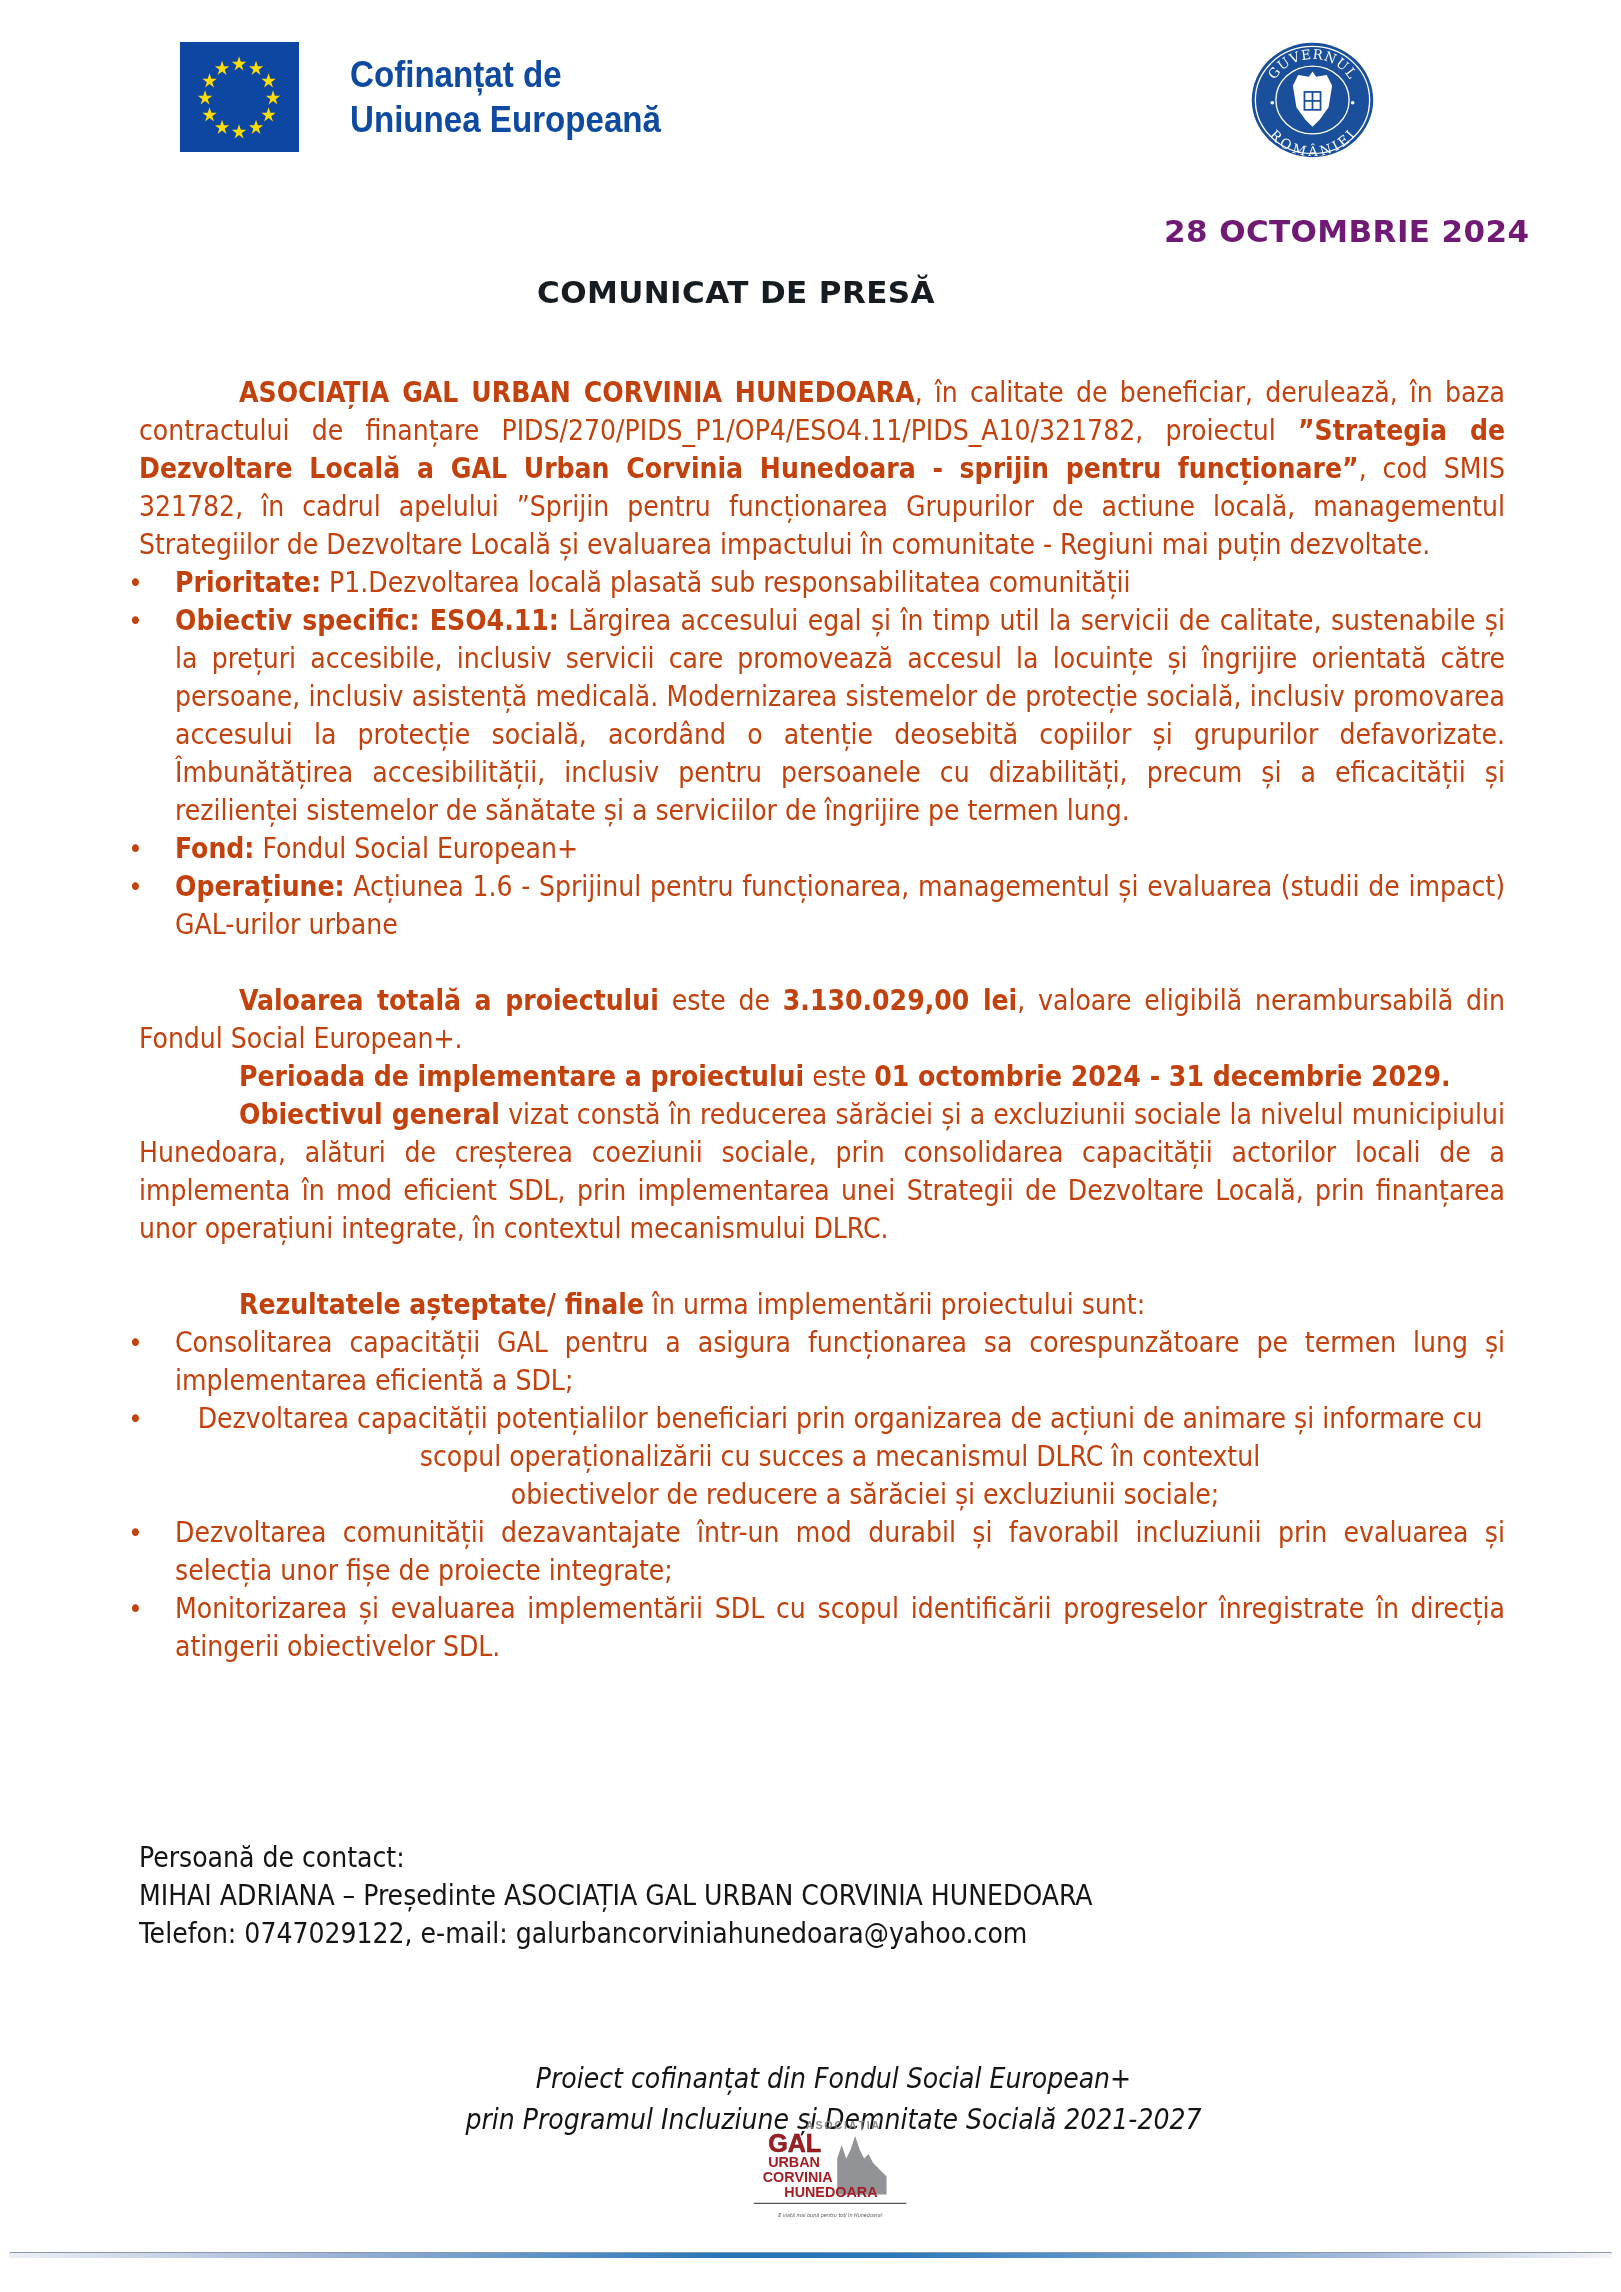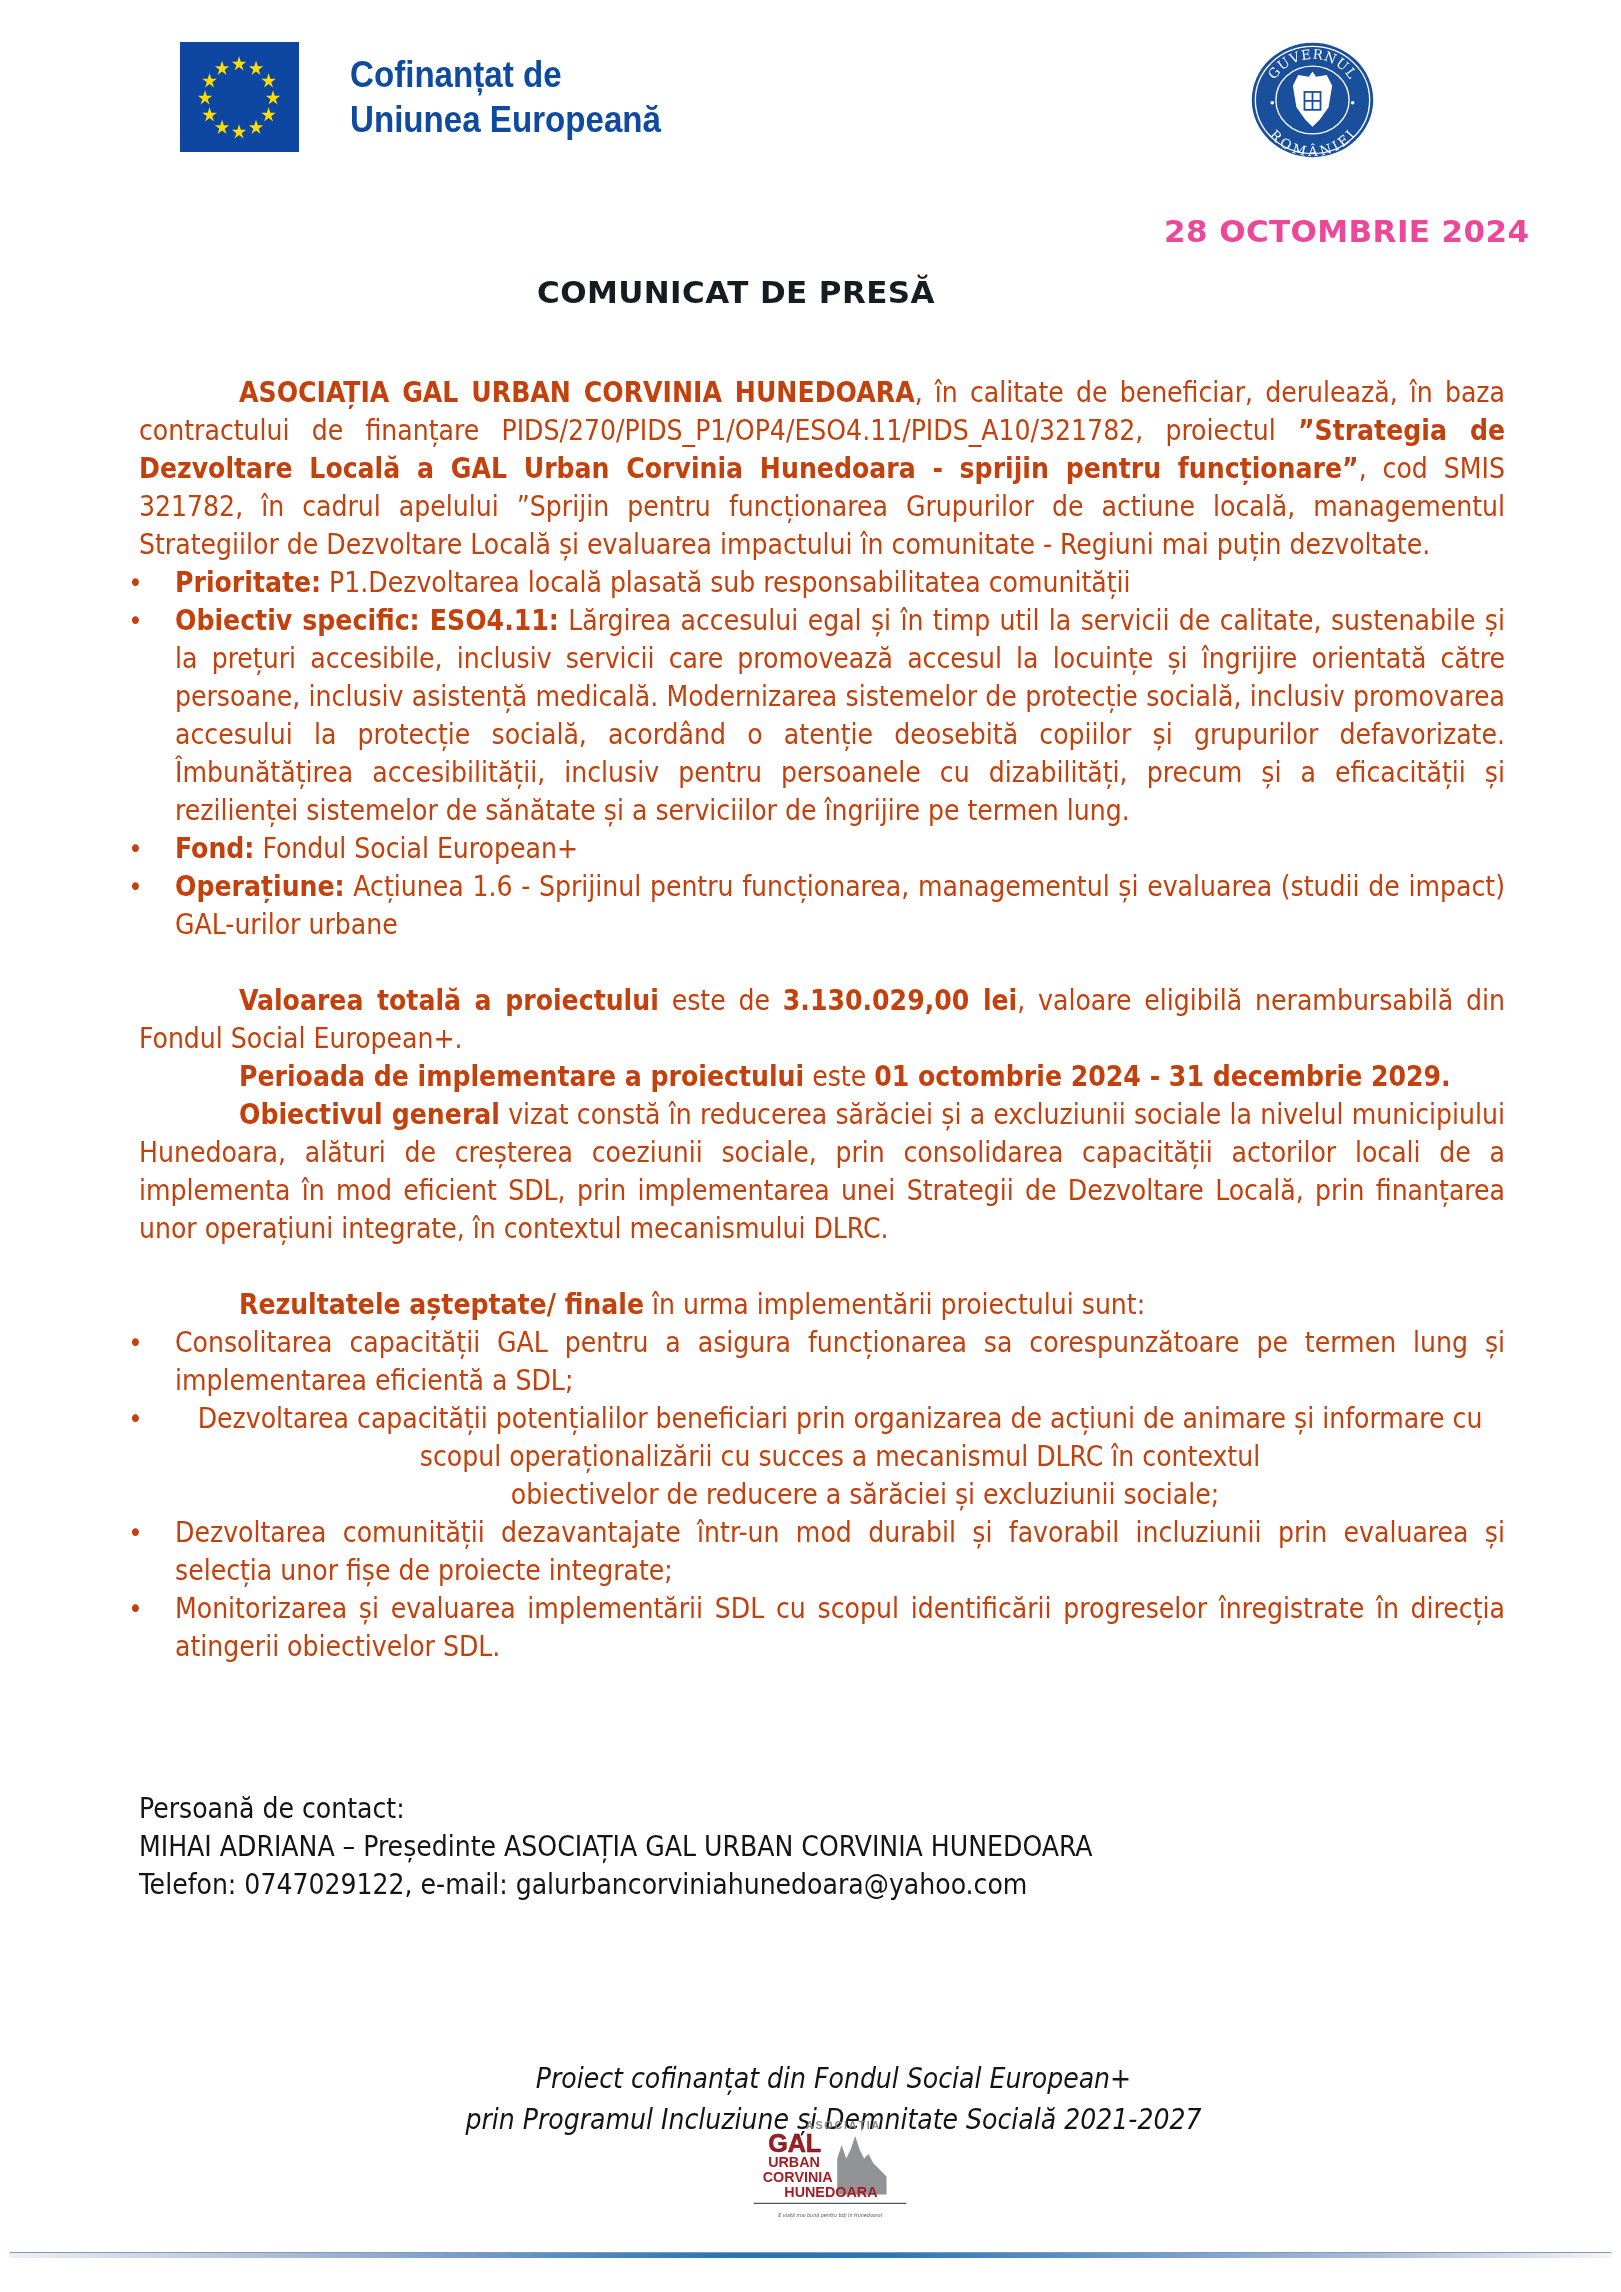--- a/index.html
+++ b/index.html
@@ -9,35 +9,35 @@
 
   
   .eu-logo { left: 180px; top: 39px; width: 564px; height: 115px; display: flex; align-items: center; gap: 24px; }
   .eu-flag { width: 119px; height: 110px; background: #0e47a1; position: relative; flex: none; }
   .eu-flag svg { position: absolute; left: 0; top: 0; }
   .eu-text { margin-left: 27px; color: #0e4aa0; font-family: "Liberation Sans", sans-serif;
              font-weight: bold; font-size: 36px; line-height: 45px; transform: scaleX(0.92); transform-origin: left center; }
   .gov-logo { left: 1250px; top: 41px; width: 125px; height: 118px; }
 
   
-  .date { left: 1164px; top: 213px; font-family: "DejaVu Sans", sans-serif; font-weight: bold; font-size: 31px; letter-spacing: 0.4px; color: #ec4899; }
+  .date { left: 1164px; top: 213px; font-family: "DejaVu Sans", sans-serif; font-weight: bold; font-size: 31px; letter-spacing: 0.4px; color: #701a75; }
   .title { left: 537px; top: 274px; font-family: "DejaVu Sans", sans-serif; font-weight: bold; font-size: 31px; letter-spacing: 0.4px; color: #151c22; }
 
   
   .body { left: 139px; width: 1366px; font-size: 28px; line-height: 38px; color: #c2410c; }
   .para { margin: 0; text-align: justify; text-align-last: left; }
   .indent { text-indent: 100px; }
   .bold { font-weight: bold; }
   ul.bullets { margin: 0; padding: 0; list-style: none; }
   ul.bullets li { position: relative; padding-left: 36px; text-align: justify; }
   ul.bullets li::before { content: "\2022"; position: absolute; left: -10.7px; top: 0; font-size: 27px; }
   .gap { height: 38px; }
   .subline { padding-left: 50px; }
 
-  .contact { left: 139px; top: 1790px; font-size: 28px; line-height: 38px; color: #141414; }
+  .contact { left: 139px; top: 1839px; font-size: 28px; line-height: 38px; color: #141414; }
   .footer-note { left: 0; width: 1622px; top: 2018px; text-align: center; font-style: italic; font-size: 28px; line-height: 41px; color: #141414; }
   .footer-note .l1 { padding-left: 45px; margin-top: 40px; }
   .footer-note .l2 { padding-left: 45px; text-align: center; }
 
   
   .gal-logo { left: 752px; top: 2118px; width: 157px; height: 90px; }
   .gal-tagline { left: 752px; top: 2212px; width: 157px; font-size: 5.4px; text-align: center; font-style: italic; color: #555; }
 
   .bottom-rule { left: 9px; top: 2252px; width: 1603px; height: 5.4px;
                  background: linear-gradient(to right, #eef0f6 0%, #9db3d6 20%, #2474b9 45%, #2a78bc 55%, #a8bcdc 85%, #f4f5f8 100%);

